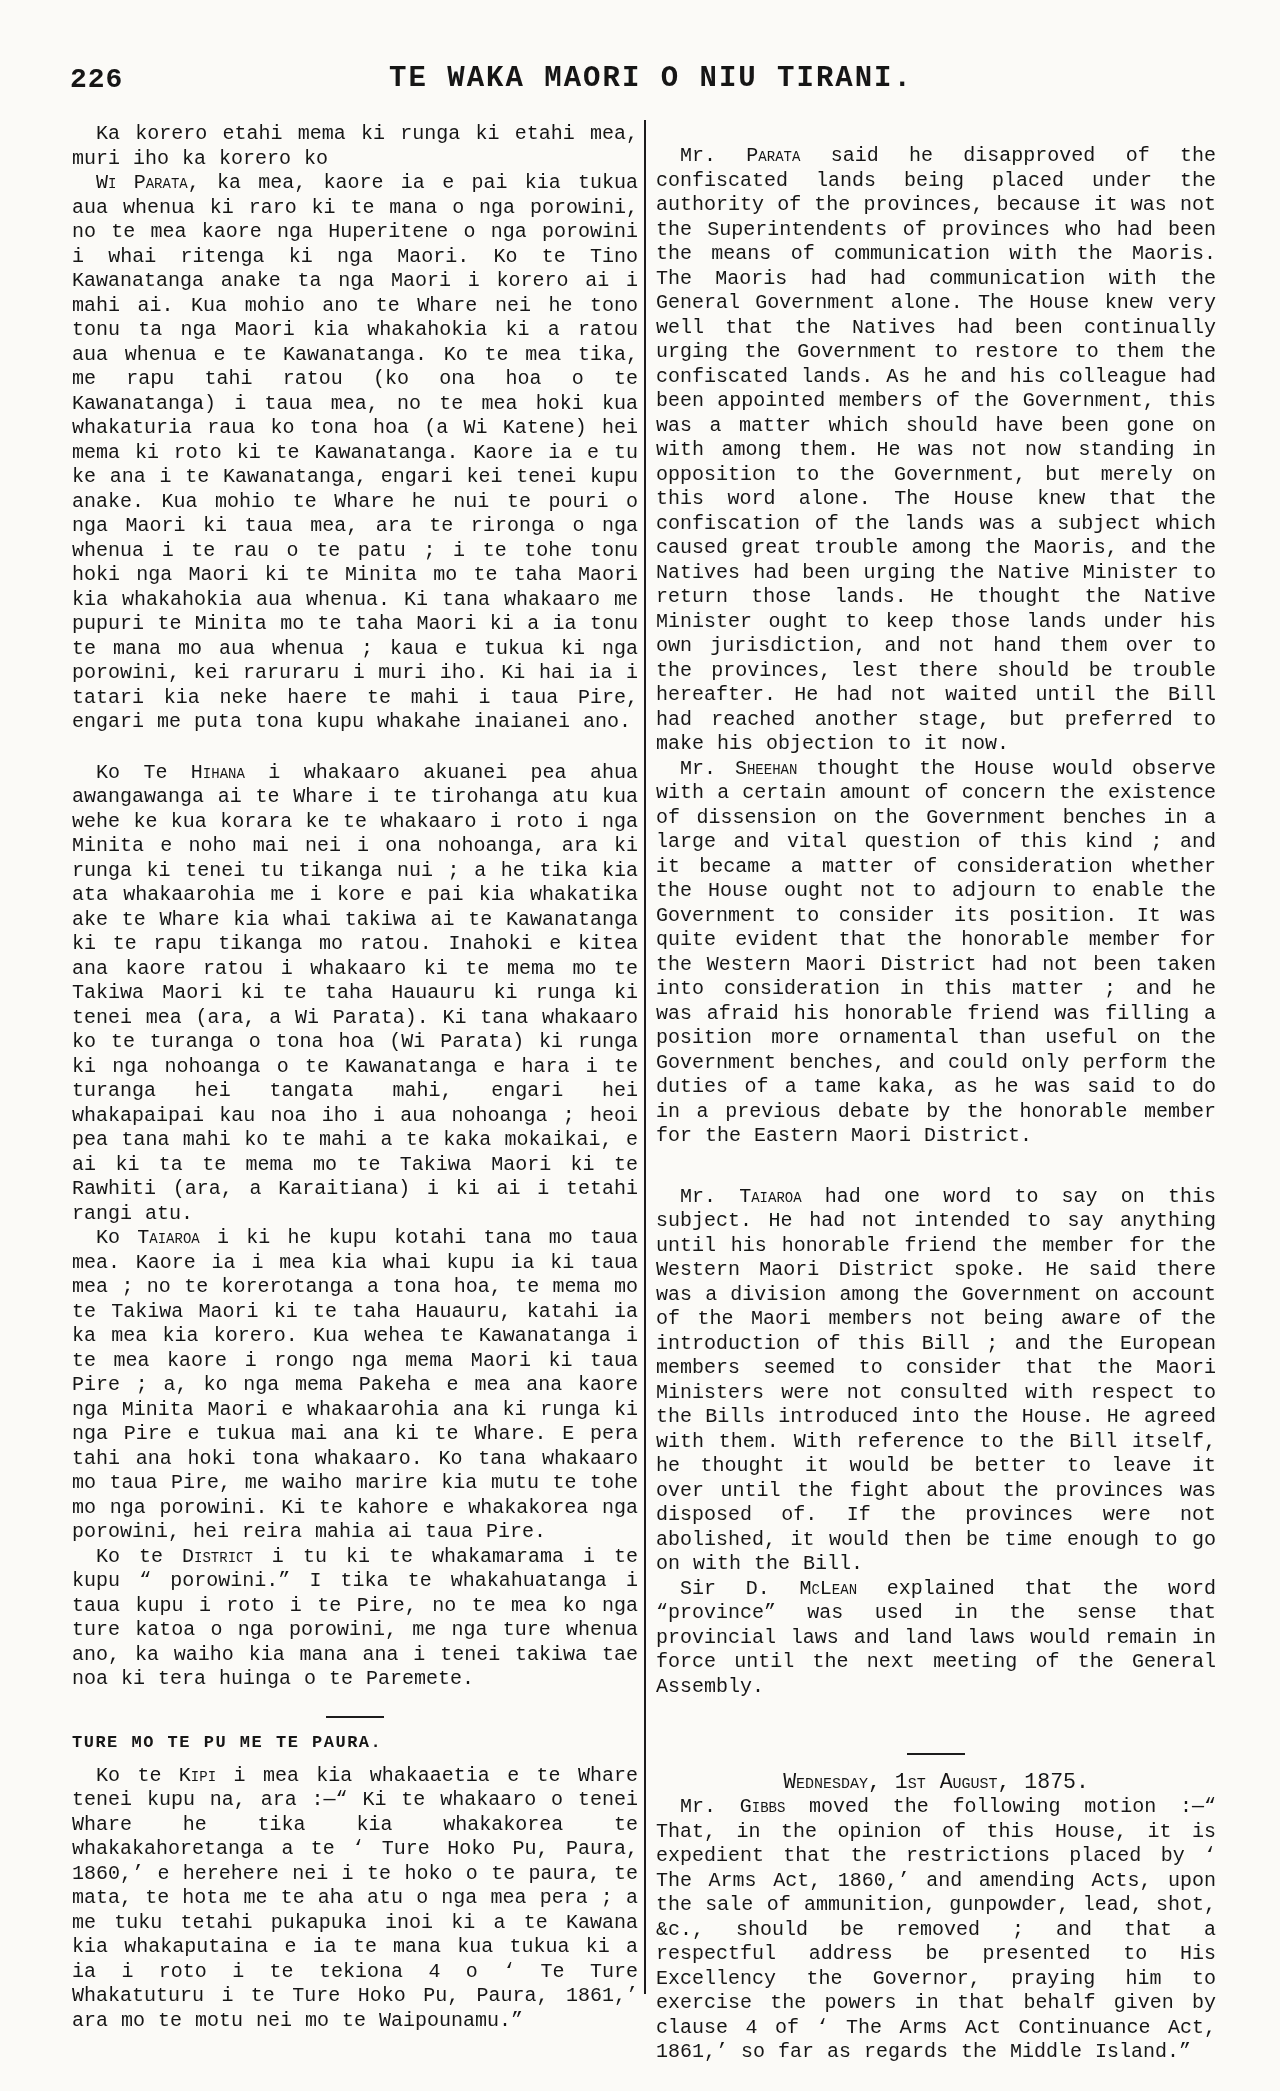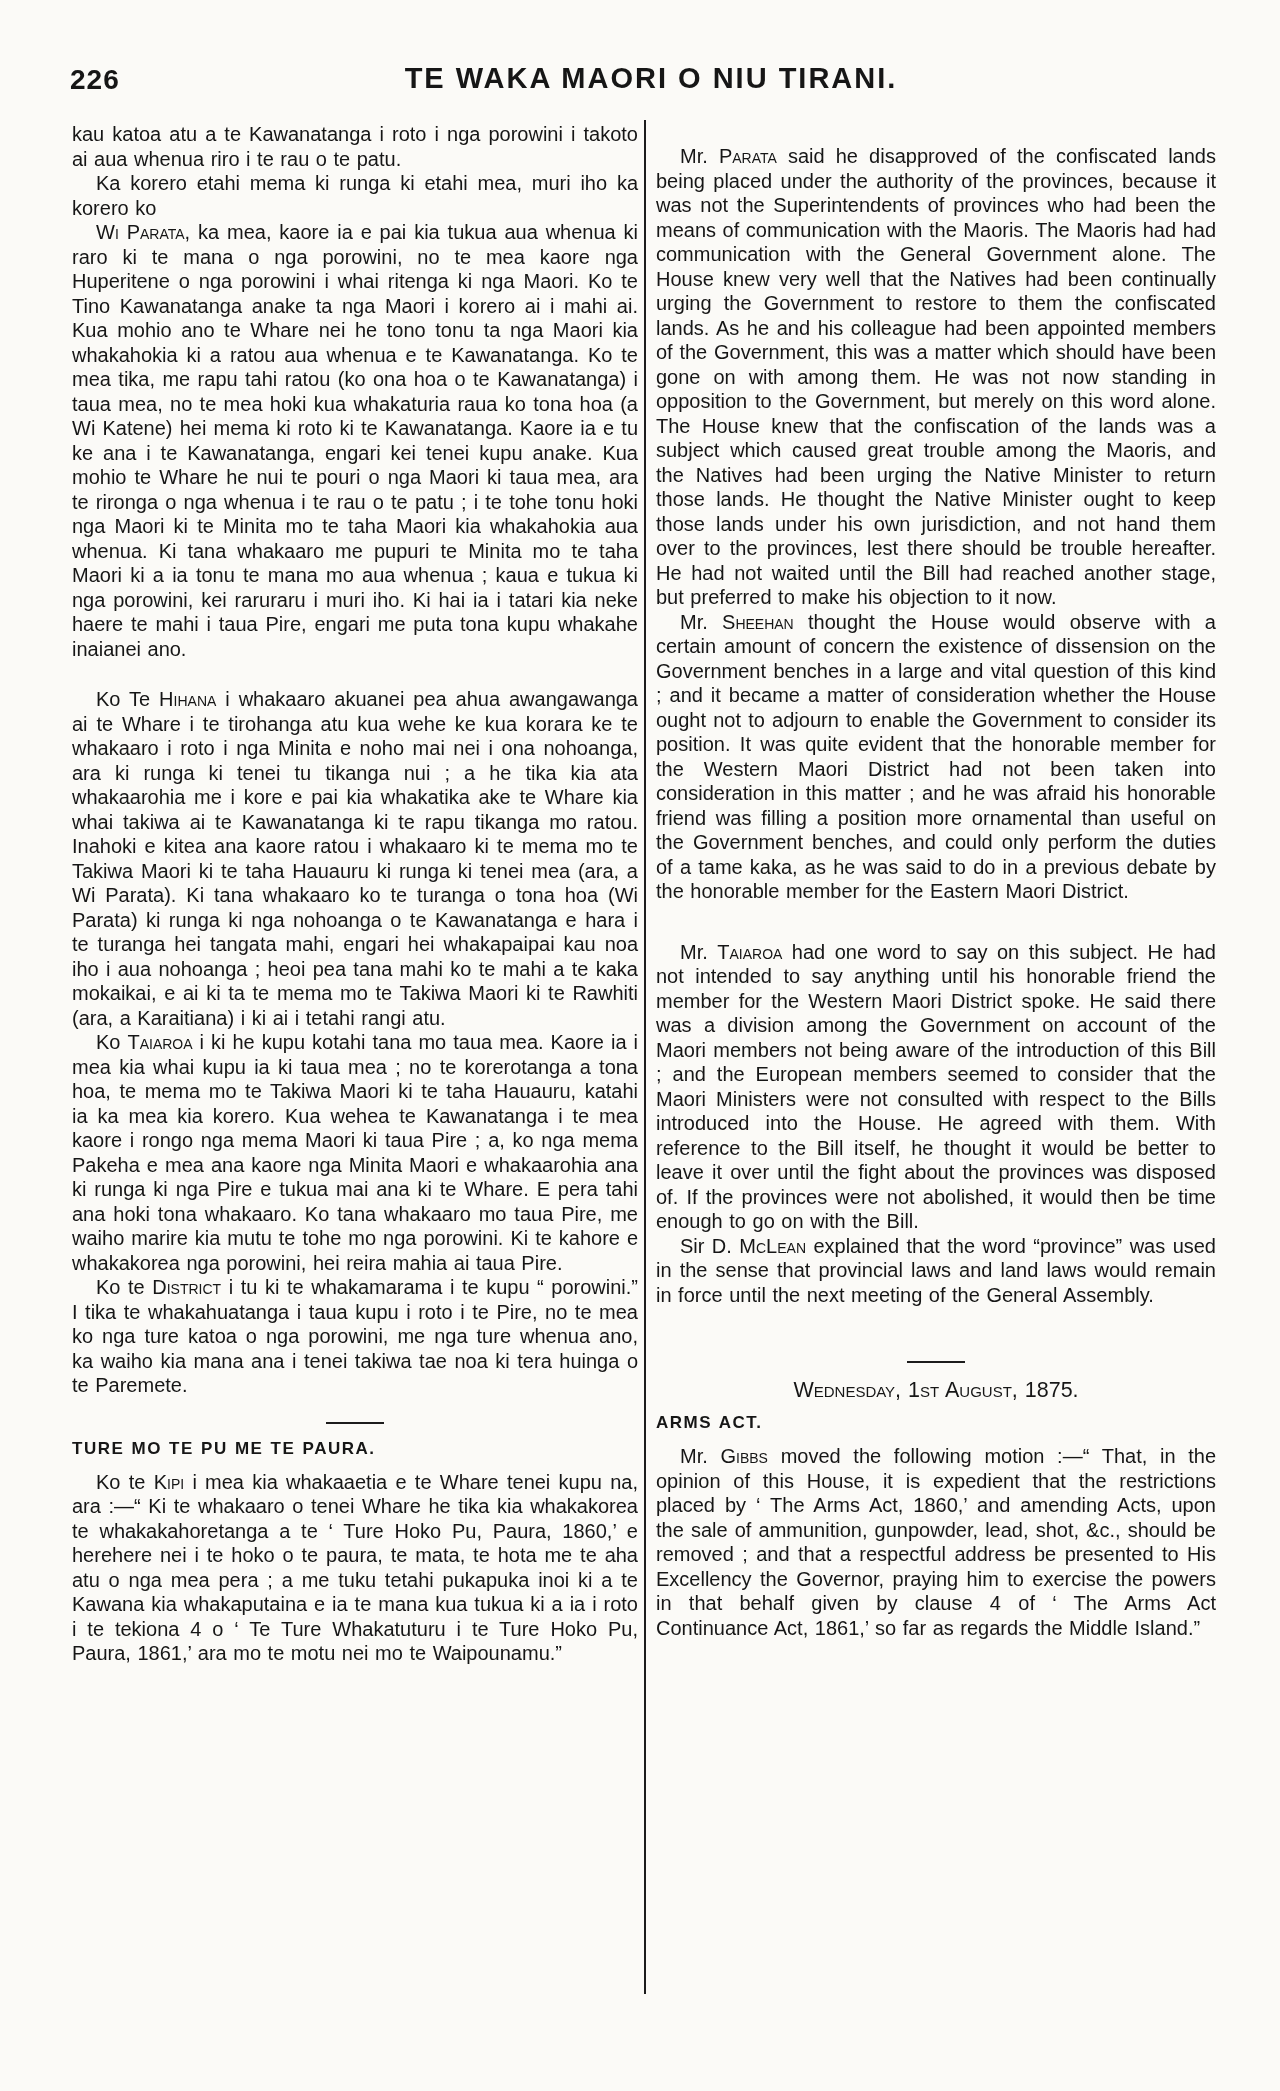--- a/index.html
+++ b/index.html
@@ -2,21 +2,21 @@
 <html><head>
 <meta charset="utf-8">
 <style>
   html, body { margin:0; padding:0; background:#d8d6d0; }
   .page {
     position:relative;
     width:1280px; height:2091px;
     margin:0 auto;
     background:#fbfaf7;
     color:#161616;
-    font-family:Liberation Sans, sans-serif;
+    font-family:Liberation Mono, monospace;
     overflow:hidden;
   }
   .page-number {
     position:absolute; left:70px; top:64px;
     font-size:28px; font-weight:bold; letter-spacing:1px;
   }
   .masthead {
     position:absolute; left:51px; top:62px; width:1200px;
     text-align:center;
     font-size:29px; font-weight:bold; letter-spacing:2px;
@@ -66,21 +66,20 @@
 <div class="page">
 
   <div class="page-number">226</div>
 
   <div class="masthead">TE WAKA MAORI O NIU TIRANI.</div>
 
   <div class="divider"></div>
 
   <div class="col col-left">
 
-    <p><span>kau katoa atu a te Kawanatanga i roto i nga porowini i takoto ai aua whenua riro i te rau o te patu.</span></p>
 
     <p class="indent"><span>Ka korero etahi mema ki runga ki etahi mea, muri iho ka korero ko</span></p>
 
     <p class="indent"><span class="sc">Wi Parata</span><span>, ka mea, kaore ia e pai kia tukua aua whenua ki raro ki te mana o nga porowini, no te mea kaore nga Huperitene o nga porowini i whai ritenga ki nga Maori. Ko te Tino Kawanatanga anake ta nga Maori i korero ai i mahi ai. Kua mohio ano te Whare nei he tono tonu ta nga Maori kia whakahokia ki a ratou aua whenua e te Kawanatanga. Ko te mea tika, me rapu tahi ratou (ko ona hoa o te Kawanatanga) i taua mea, no te mea hoki kua whakaturia raua ko tona hoa (a Wi Katene) hei mema ki roto ki te Kawanatanga. Kaore ia e tu ke ana i te Kawanatanga, engari kei tenei kupu anake. Kua mohio te Whare he nui te pouri o nga Maori ki taua mea, ara te rironga o nga whenua i te rau o te patu ; i te tohe tonu hoki nga Maori ki te Minita mo te taha Maori kia whakahokia aua whenua. Ki tana whakaaro me pupuri te Minita mo te taha Maori ki a ia tonu te mana mo aua whenua ; kaua e tukua ki nga porowini, kei raruraru i muri iho. Ki hai ia i tatari kia neke haere te mahi i taua Pire, engari me puta tona kupu whakahe inaianei ano.</span></p>
 
     <p class="indent gap-md"><span>Ko Te </span><span class="sc">Hihana</span><span> i whakaaro akuanei pea ahua awangawanga ai te Whare i te tirohanga atu kua wehe ke kua korara ke te whakaaro i roto i nga Minita e noho mai nei i ona nohoanga, ara ki runga ki tenei tu tikanga nui ; a he tika kia ata whakaarohia me i kore e pai kia whakatika ake te Whare kia whai takiwa ai te Kawanatanga ki te rapu tikanga mo ratou. Inahoki e kitea ana kaore ratou i whakaaro ki te mema mo te Takiwa Maori ki te taha Hauauru ki runga ki tenei mea (ara, a Wi Parata). Ki tana whakaaro ko te turanga o tona hoa (Wi Parata) ki runga ki nga nohoanga o te Kawanatanga e hara i te turanga hei tangata mahi, engari hei whakapaipai kau noa iho i aua nohoanga ; heoi pea tana mahi ko te mahi a te kaka mokaikai, e ai ki ta te mema mo te Takiwa Maori ki te Rawhiti (ara, a Karaitiana) i ki ai i tetahi rangi atu.</span></p>
 
     <p class="indent"><span>Ko </span><span class="sc">Taiaroa</span><span> i ki he kupu kotahi tana mo taua mea. Kaore ia i mea kia whai kupu ia ki taua mea ; no te korerotanga a tona hoa, te mema mo te Takiwa Maori ki te taha Hauauru, katahi ia ka mea kia korero. Kua wehea te Kawanatanga i te mea kaore i rongo nga mema Maori ki taua Pire ; a, ko nga mema Pakeha e mea ana kaore nga Minita Maori e whakaarohia ana ki runga ki nga Pire e tukua mai ana ki te Whare. E pera tahi ana hoki tona whakaaro. Ko tana whakaaro mo taua Pire, me waiho marire kia mutu te tohe mo nga porowini. Ki te kahore e whakakorea nga porowini, hei reira mahia ai taua Pire.</span></p>
 
     <p class="indent"><span>Ko te </span><span class="sc">District</span><span> i tu ki te whakamarama i te kupu “ porowini.” I tika te whakahuatanga i taua kupu i roto i te Pire, no te mea ko nga ture katoa o nga porowini, me nga ture whenua ano, ka waiho kia mana ana i tenei takiwa tae noa ki tera huinga o te Paremete.</span></p>
@@ -102,19 +101,18 @@
     <p class="indent"><span>Mr. </span><span class="sc">Sheehan</span><span> thought the House would observe with a certain amount of concern the existence of dissension on the Government benches in a large and vital question of this kind ; and it became a matter of consideration whether the House ought not to adjourn to enable the Government to consider its position. It was quite evident that the honorable member for the Western Maori District had not been taken into consideration in this matter ; and he was afraid his honorable friend was filling a position more ornamental than useful on the Government benches, and could only perform the duties of a tame kaka, as he was said to do in a previous debate by the honorable member for the Eastern Maori District.</span></p>
 
     <p class="indent gap-lg"><span>Mr. </span><span class="sc">Taiaroa</span><span> had one word to say on this subject. He had not intended to say anything until his honorable friend the member for the Western Maori District spoke. He said there was a division among the Government on account of the Maori members not being aware of the introduction of this Bill ; and the European members seemed to consider that the Maori Ministers were not consulted with respect to the Bills introduced into the House. He agreed with them. With reference to the Bill itself, he thought it would be better to leave it over until the fight about the provinces was disposed of. If the provinces were not abolished, it would then be time enough to go on with the Bill.</span></p>
 
     <p class="indent"><span>Sir D. </span><span class="sc">McLean</span><span> explained that the word “province” was used in the sense that provincial laws and land laws would remain in force until the next meeting of the General Assembly.</span></p>
 
     <div class="section-rule rule-right"></div>
 
     <p class="date-heading">Wednesday, 1st August, 1875.</p>
 
-    <p class="subject-heading">ARMS ACT.</p>
 
     <p class="indent"><span>Mr. </span><span class="sc">Gibbs</span><span> moved the following motion :—“ That, in the opinion of this House, it is expedient that the restrictions placed by ‘ The Arms Act, 1860,’ and amending Acts, upon the sale of ammunition, gunpowder, lead, shot, &amp;c., should be removed ; and that a respectful address be presented to His Excellency the Governor, praying him to exercise the powers in that behalf given by clause 4 of ‘ The Arms Act Continuance Act, 1861,’ so far as regards the Middle Island.”</span></p>
 
   </div>
 
 </div>
 
 </body></html>

